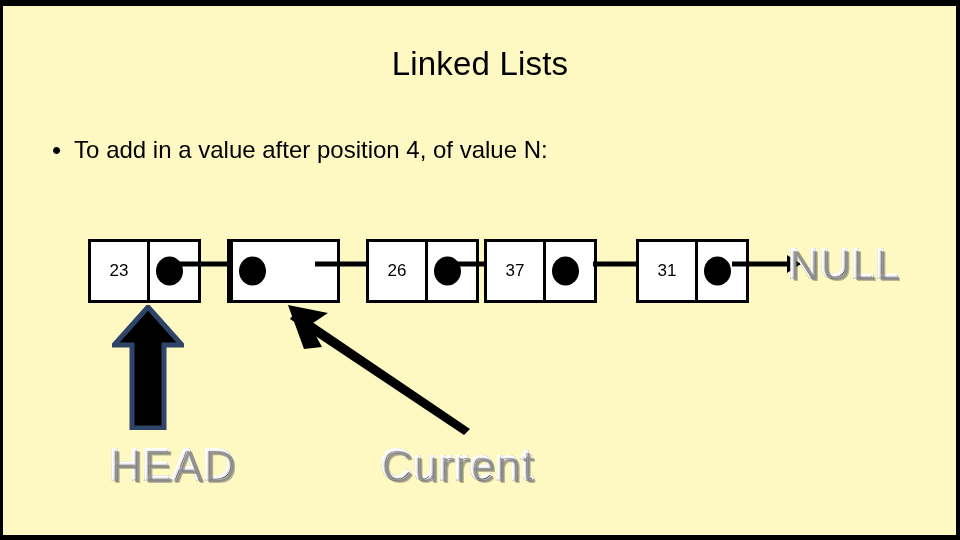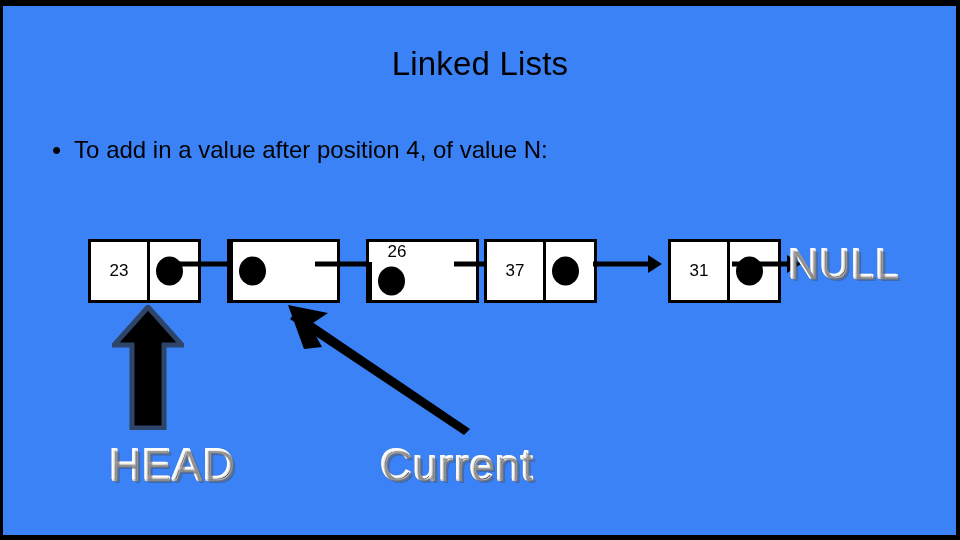--- a/index.html
+++ b/index.html
@@ -7,21 +7,21 @@
     padding: 0;
     background: #ffffff;
   }
   body {
     font-family: "Liberation Sans", sans-serif;
   }
   #slide {
     position: relative;
     width: 960px;
     height: 540px;
-    background: #3b82f6;
+    background: #fef9c3;
     overflow: hidden;
     box-sizing: border-box;
   }
   
   .frame-top {
     position: absolute;
     left: 0; top: 0;
     width: 960px; height: 6px;
     background: #000000;
   }
@@ -206,41 +206,41 @@
         </svg></div>
       <div class="node" style="left: 139px;">
         <div class="node-ptr">
           <div class="ptr-dot"></div>
         </div>
       </div>
       <div class="link-arrow" style="left: 227px; width: 69px;"><svg width="69" height="50" viewBox="0 0 69 50">
           <line x1="0" y1="25" x2="59" y2="25" stroke="#000000" stroke-width="5"></line>
           <polygon points="55,16 69,25 55,34" fill="#000000"></polygon>
         </svg></div>
-      <div class="node" style="left: 278px; flex-direction: column;">
+      <div class="node" style="left: 278px;">
         <div class="node-value">26</div>
         <div class="node-ptr">
           <div class="ptr-dot"></div>
         </div>
       </div>
       <div class="link-arrow" style="left: 366px; width: 69px;"><svg width="69" height="50" viewBox="0 0 69 50">
           <line x1="0" y1="25" x2="59" y2="25" stroke="#000000" stroke-width="5"></line>
           <polygon points="55,16 69,25 55,34" fill="#000000"></polygon>
         </svg></div>
       <div class="node" style="left: 396px;">
         <div class="node-value">37</div>
         <div class="node-ptr">
           <div class="ptr-dot"></div>
         </div>
       </div>
       <div class="link-arrow" style="left: 505px; width: 69px;"><svg width="69" height="50" viewBox="0 0 69 50">
           <line x1="0" y1="25" x2="59" y2="25" stroke="#000000" stroke-width="5"></line>
           <polygon points="55,16 69,25 55,34" fill="#000000"></polygon>
         </svg></div>
-      <div class="node" style="left: 580px;">
+      <div class="node" style="left: 548px;">
         <div class="node-value">31</div>
         <div class="node-ptr">
           <div class="ptr-dot"></div>
         </div>
       </div>
       <div class="link-arrow" style="left: 644px; width: 69px;"><svg width="69" height="50" viewBox="0 0 69 50">
           <line x1="0" y1="25" x2="59" y2="25" stroke="#000000" stroke-width="5"></line>
           <polygon points="55,16 69,25 55,34" fill="#000000"></polygon>
         </svg></div>
     </div>

